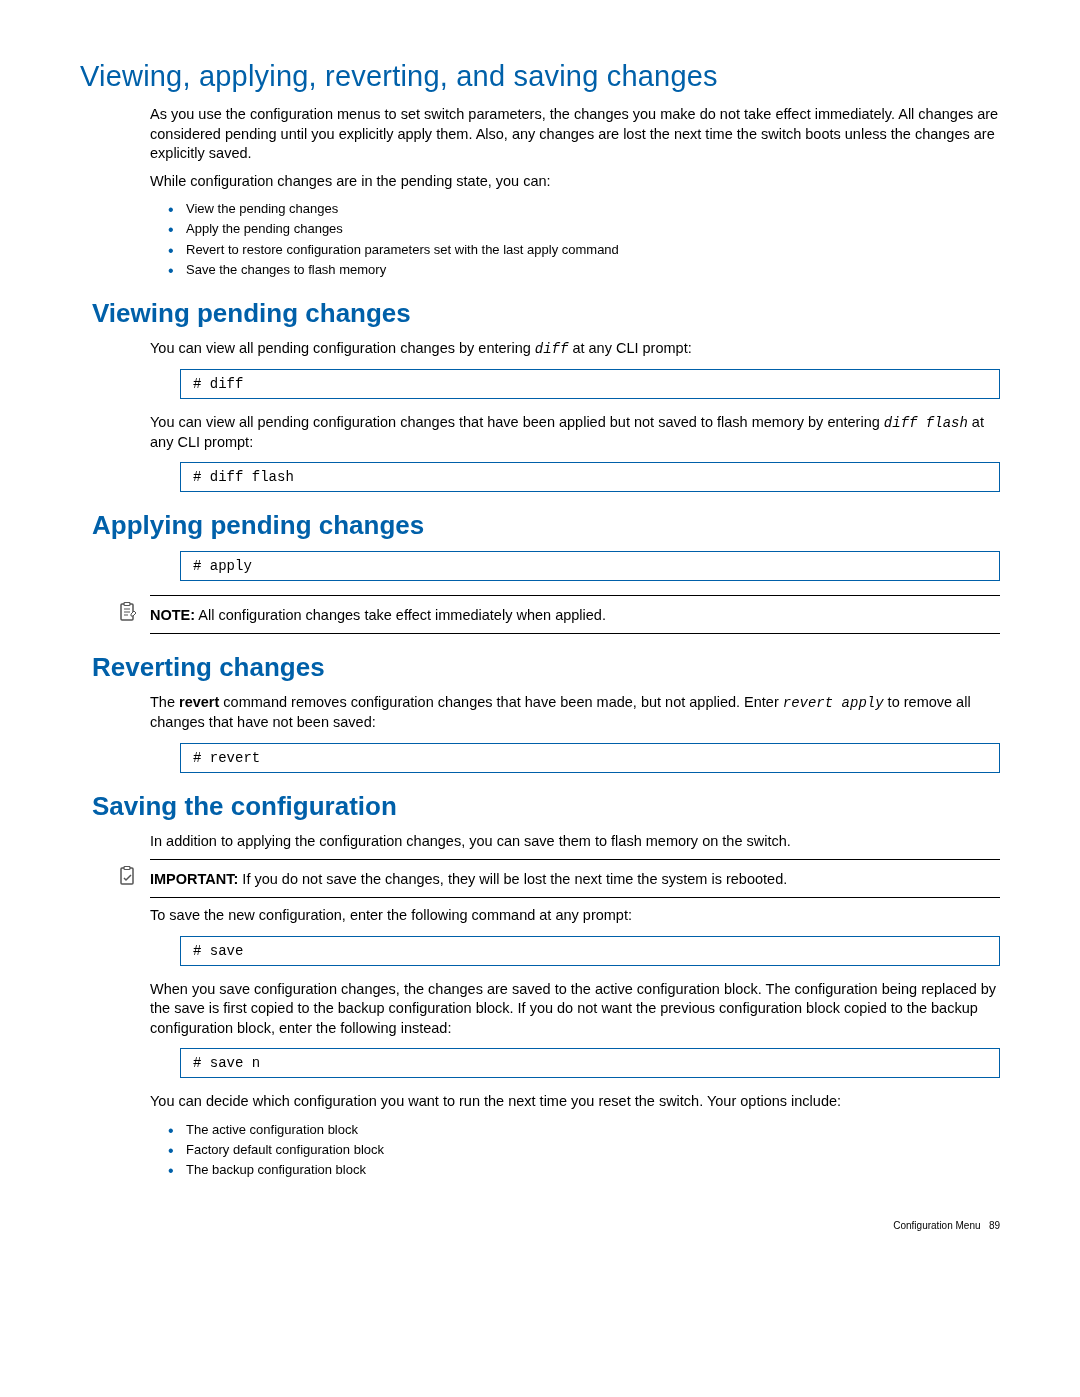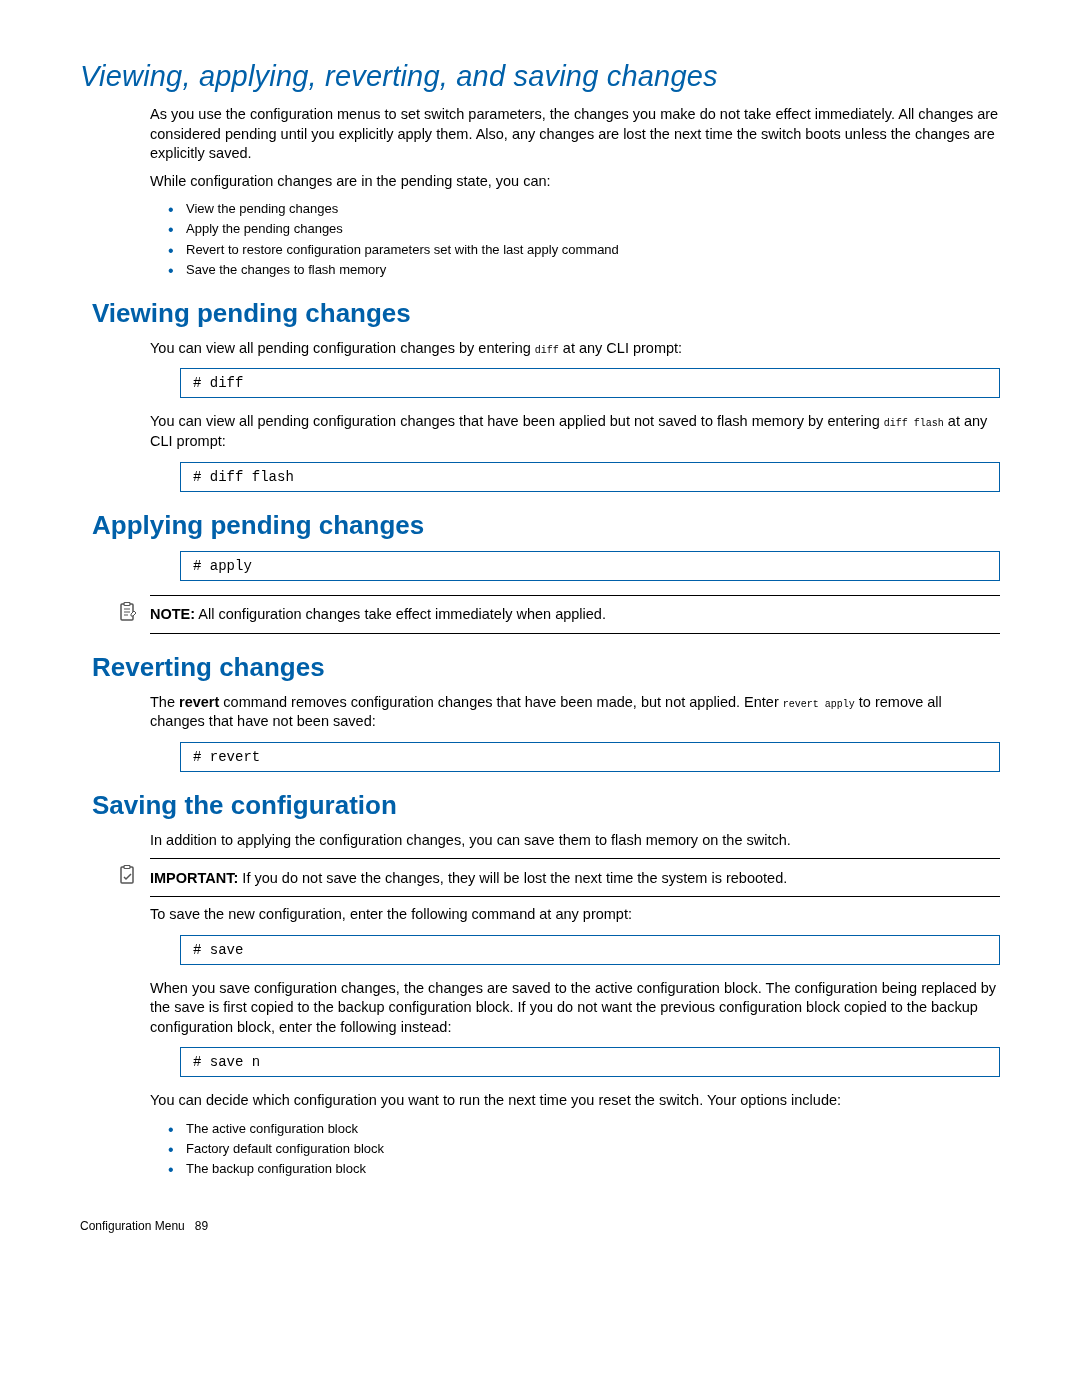--- a/index.html
+++ b/index.html
@@ -12,21 +12,20 @@
   }
   .page {
     padding: 60px 80px 50px 80px;
   }
   h1 {
     color: #0060a9;
     font-weight: normal;
     font-size: 29px;
     margin: 0 0 12px 0;
     letter-spacing: 0.2px;
-    font-style: italic;
   }
   h2 {
     color: #0060a9;
     font-weight: bold;
     font-size: 26px;
     margin: 18px 0 10px 12px;
   }
   .content {
     margin-left: 70px;
   }
@@ -55,21 +54,22 @@
   }
   .codebox {
     border: 1.5px solid #0060a9;
     padding: 6px 12px;
     font-family: "Courier New", monospace;
     font-size: 14px;
     margin: 10px 0 14px 30px;
   }
   .mono {
     font-family: "Courier New", monospace;
-    font-size: 10px;
+    font-size: 14px;
+    font-style: italic;
   }
   .callout {
     border-top: 1.5px solid #000;
     border-bottom: 1.5px solid #000;
     margin: 8px 0 8px 0;
     padding: 6px 0 6px 0;
     position: relative;
   }
   .callout-inner {
     display: flex;
@@ -85,21 +85,22 @@
     text-align: center;
   }
   .callout-text {
     font-size: 14.5px;
     line-height: 1.4;
   }
   .callout-text .label {
     font-weight: bold;
   }
   .footer {
-    font-size: 12px;
+    text-align: right;
+    font-size: 10px;
     margin-top: 40px;
   }
   .bold {
     font-weight: bold;
   }
 </style>
 </head>
 <body>
 
 <div class="page">

